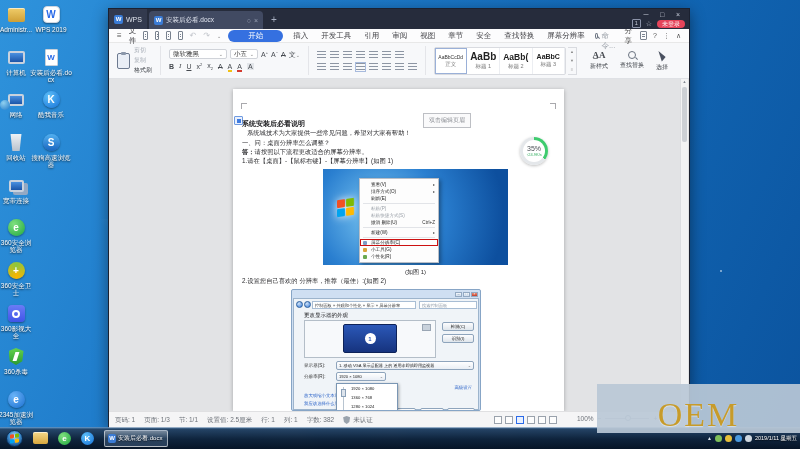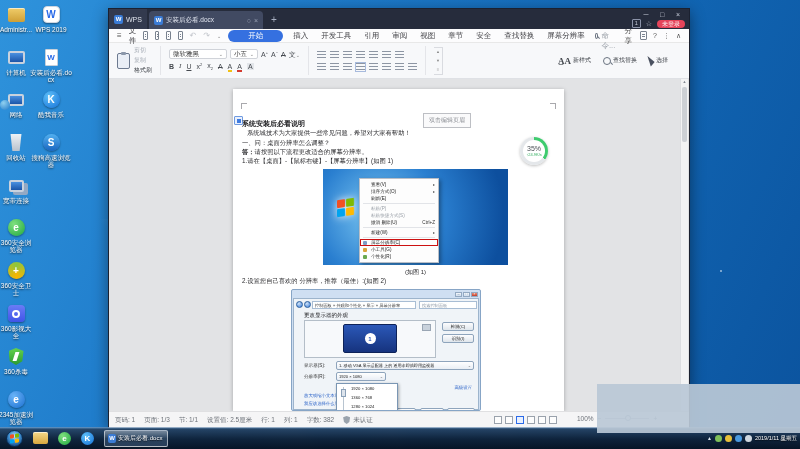--- a/index.html
+++ b/index.html
@@ -54,21 +54,21 @@
   .small.dark{color:#45494f}
   .fbox{border:1px solid #d0d3d9;background:#fff;border-radius:2px;height:10px;display:flex;align-items:center;justify-content:space-between;padding:0 3px;font-size:6.5px;color:#333}
   .caret{font-size:5px;color:#777}
   .gl{font-size:7px;color:#45494f;line-height:1}
   .ri{width:9px;height:8px;background:repeating-linear-gradient(to bottom,#7a8494 0 1px,transparent 1px 3px);opacity:.85}
   #stylegal{flex:1;display:flex;align-items:center;gap:2px}
   #stylebox{flex:1;height:28px;background:#fff;border:1px solid #d9dbe0;border-radius:2px;display:flex}
   .stcell{flex:1;border-right:1px solid #eceef2;display:flex;flex-direction:column;align-items:center;justify-content:center}
   .stname{font-size:5.5px;color:#777;margin-top:1px}
   .stscroll{width:9px;height:28px;border:1px solid #d9dbe0;border-left:0;display:flex;flex-direction:column;align-items:center;justify-content:space-around;font-size:4px;color:#888}
-  .bigbtn{display:flex;flex-direction:row;align-items:center;justify-content:center;gap:2px;font-size:6px;color:#45494f;padding:0 5px;white-space:nowrap}
+  .bigbtn{display:flex;flex-direction:column;align-items:center;justify-content:center;gap:2px;font-size:6px;color:#45494f;padding:0 5px;white-space:nowrap}
   .cursorarrow{width:0;height:0;border-left:5px solid #4a5160;border-top:8px solid transparent;border-bottom:3px solid transparent;transform:rotate(-18deg)}
 
   #docarea{position:relative;height:332px;background:#e2e3e5;overflow:hidden}
   #page{position:absolute;left:124px;top:10px;width:331px;height:322px;background:#fff;box-shadow:0 1px 4px rgba(0,0,0,.28)}
   .cmark{position:absolute;width:6px;height:6px}
   #vscroll{position:absolute;right:1px;top:0;width:8px;height:100%;background:#f3f3f4;border-left:1px solid #dddee1;text-align:center}
   #vscroll .arrow{font-size:4px;color:#808690;line-height:6px}
   #vthumb{position:absolute;left:1px;top:8px;width:5px;height:55px;background:#cdd0d5;border-radius:2px}
   .dtext{position:absolute;font-size:6.3px;color:#2b2b2e;white-space:nowrap}
   #doc-title{font-size:7px;font-weight:bold;color:#1d1d20}
@@ -369,20 +369,38 @@
         <span class="ri"></span>
         <span class="ri"></span>
         <span class="ri" style="outline:1px solid #9ab0d8"></span>
         <span class="ri"></span>
         <span class="ri"></span>
         <span class="ri"></span>
         <span class="ri"></span>
       </div>
     </div>
     <div id="stylegal">
+      <div id="stylebox">
+        <div class="stcell" style="outline:1px solid #9ab0d8;outline-offset:-1px">
+          <span style="font-size:5px;color:#333">AaBbCcDd</span>
+          <span class="stname">正文</span>
+        </div>
+        <div class="stcell">
+          <span style="font-size:10px;font-weight:bold;color:#222">AaBb</span>
+          <span class="stname">标题 1</span>
+        </div>
+        <div class="stcell">
+          <span style="font-size:8.5px;font-weight:bold;color:#222">AaBb(</span>
+          <span class="stname">标题 2</span>
+        </div>
+        <div class="stcell">
+          <span style="font-size:7px;font-weight:bold;color:#222">AaBbC</span>
+          <span class="stname">标题 3</span>
+        </div>
+      </div>
       <div class="stscroll">
           <span>▲</span>
           <span>▼</span>
           <span>≡</span>
         </div>
     </div>
     <div class="rg" style="flex-direction:row;border-right:0;gap:2px">
       <div class="bigbtn">
         <span style="font-family:'Liberation Serif',serif;font-size:9px;font-weight:bold">A̲A</span>
         <span>新样式</span>
@@ -577,13 +595,14 @@
     <span class="up">▲</span>
     <span class="ti" style="background:#7fc05a"></span>
     <span class="ti" style="background:#e8c03a"></span>
     <span class="ti" style="background:#4a9ae0"></span>
     <span class="ti" style="background:#d0d8e0"></span>
     <span id="clock">2019/1/11 星期五</span>
   </div>
 </div>
 
 <div id="wm">
+  <span class="en">OEM</span>
 </div>
 
 </body></html>

